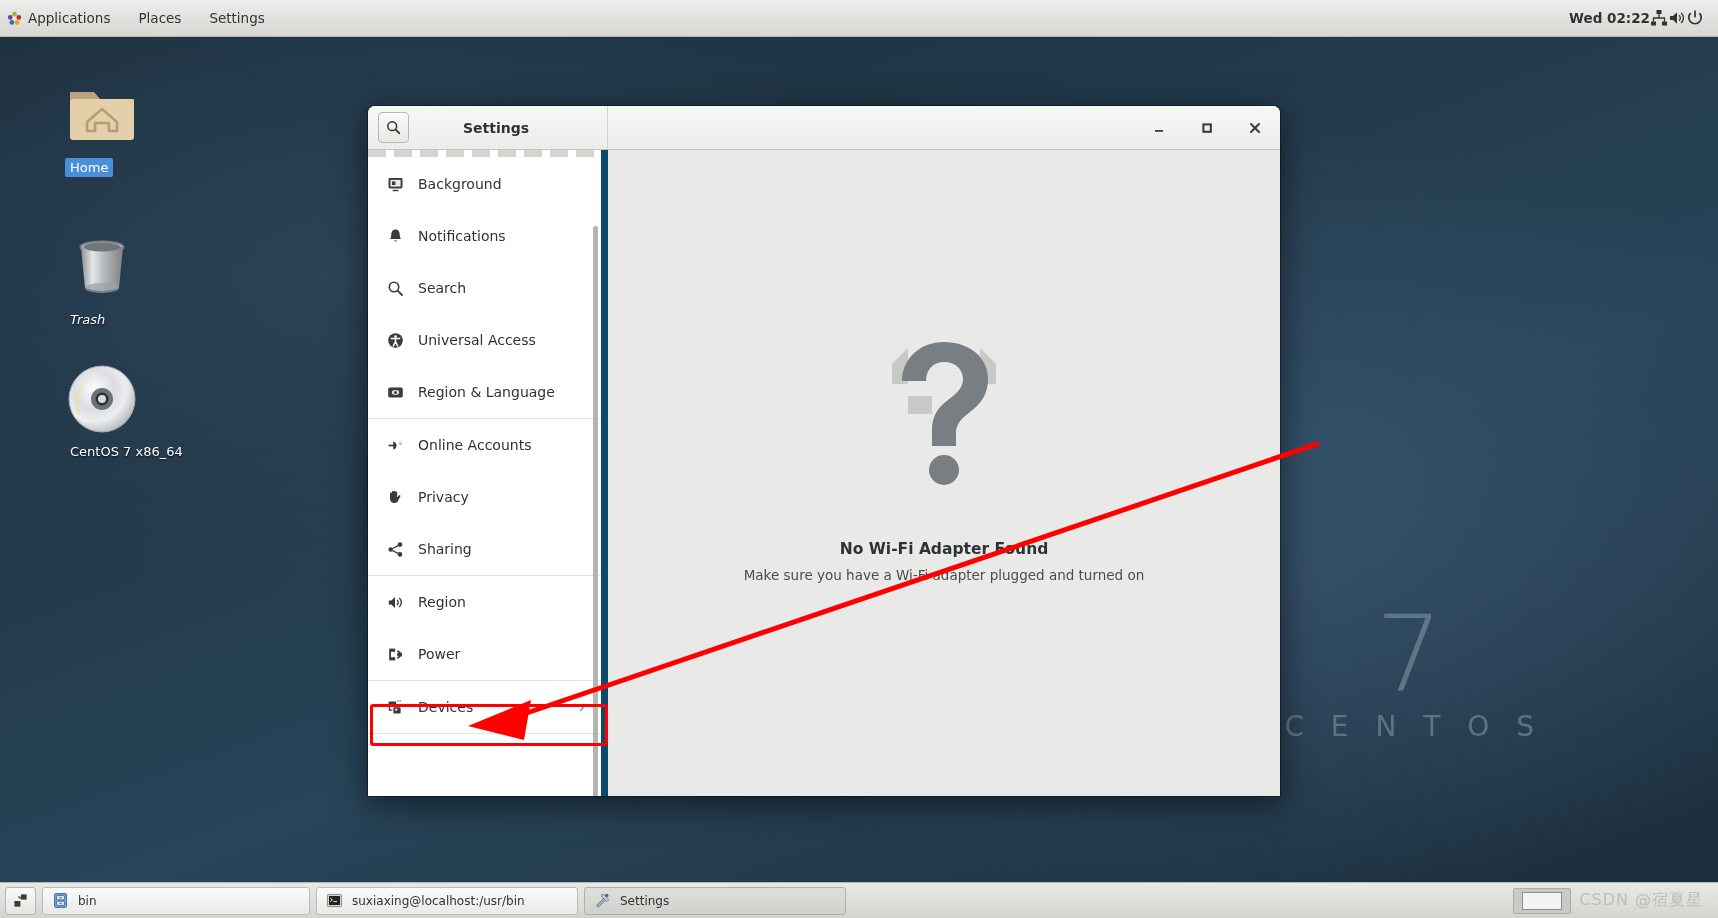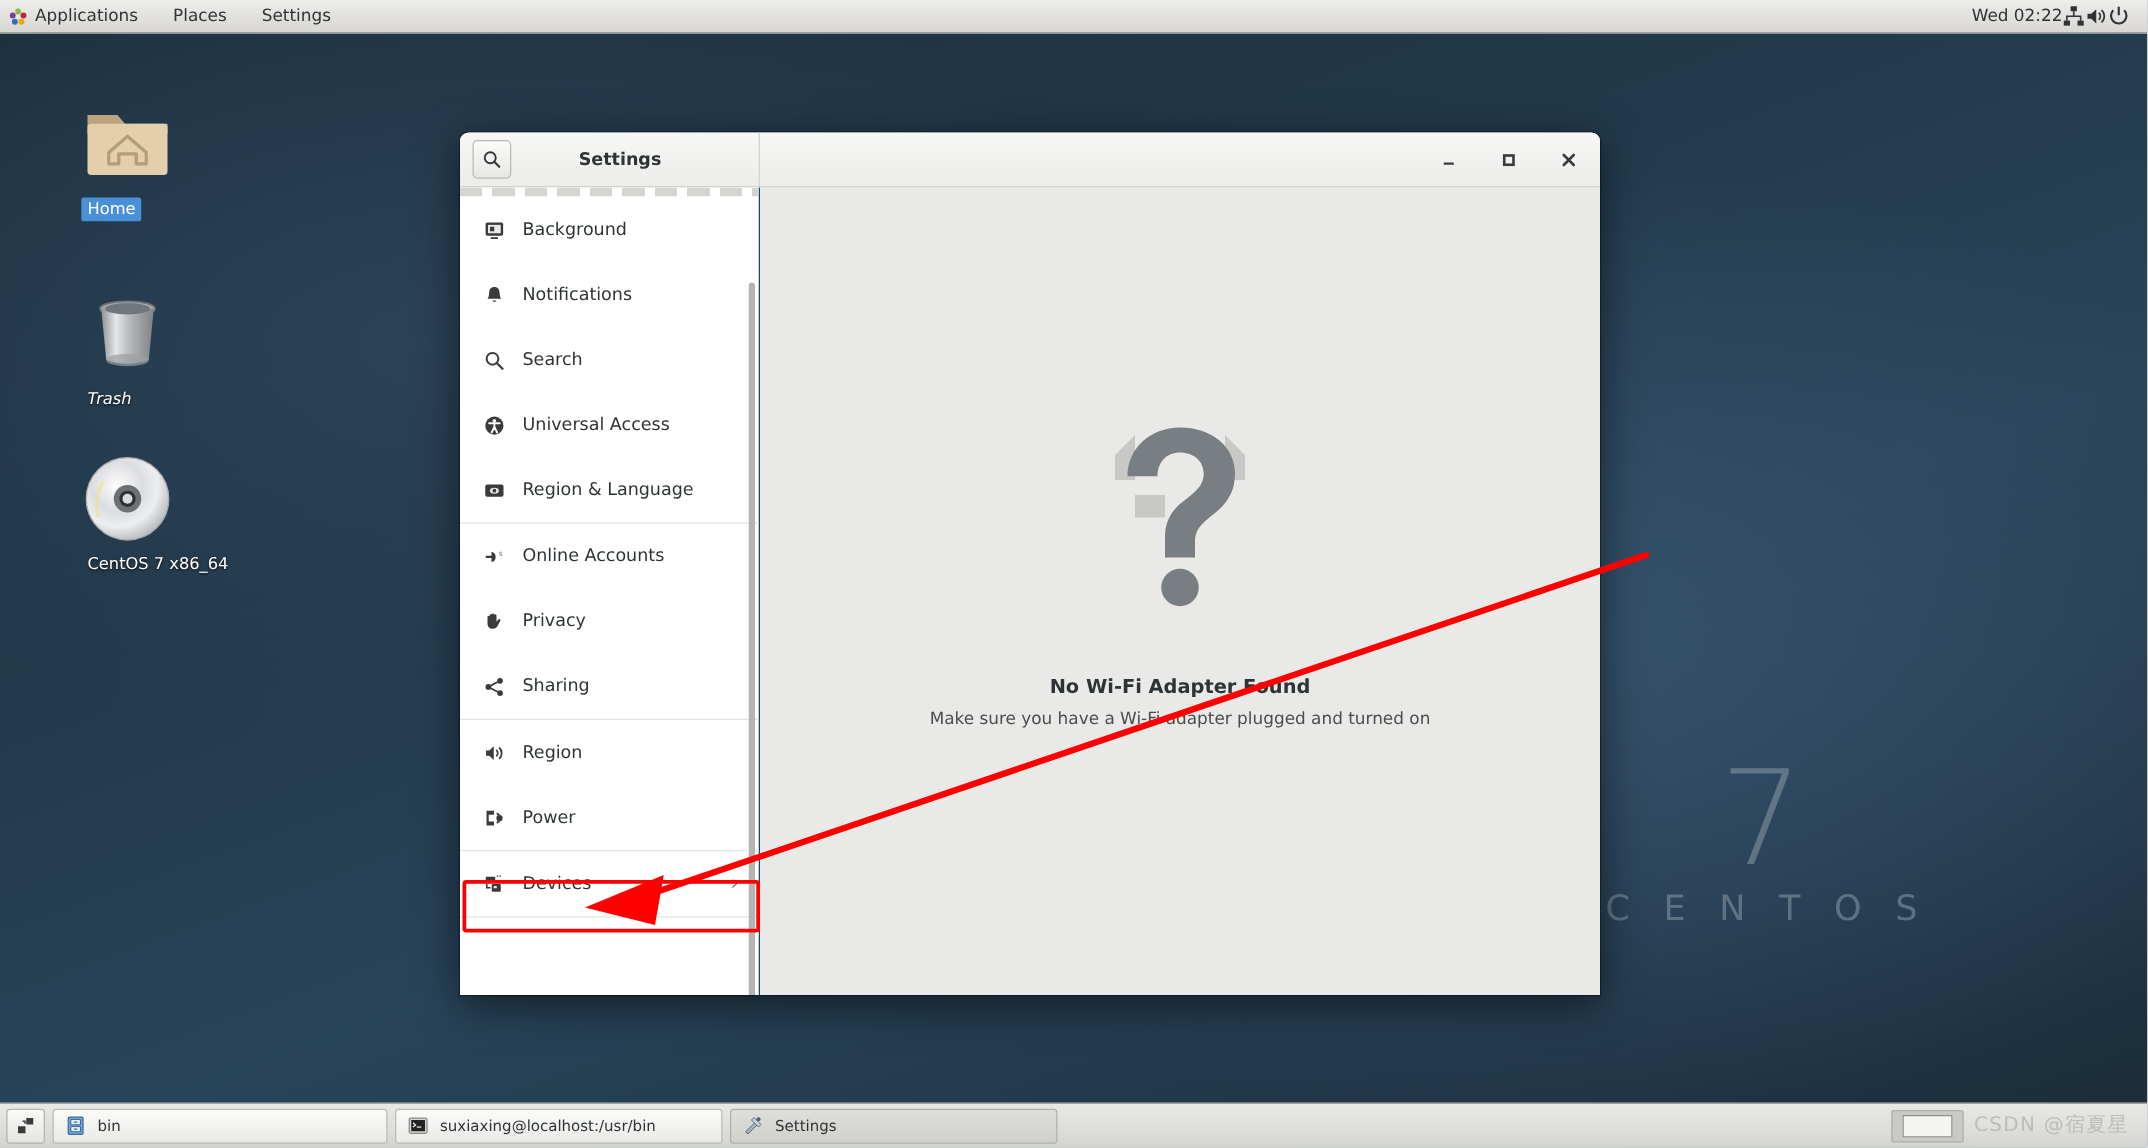--- a/index.html
+++ b/index.html
@@ -15,34 +15,35 @@
     width: 1718px; height: 918px;
     background:
       radial-gradient(ellipse 1100px 620px at 72% 56%, #36516b 0%, rgba(54,81,107,0) 62%),
       radial-gradient(ellipse 900px 500px at 20% 30%, #2b4357 0%, rgba(43,67,87,0) 65%),
       linear-gradient(160deg, #1d2f3d 0%, #22394a 35%, #284459 60%, #1b2c39 100%);
   }
 
   
   #topbar {
     position: absolute; top: 0; left: 0;
-    width: 1718px; height: 27px;
+    width: 1718px; height: 37px;
     background: linear-gradient(to bottom, #eeeeec 0%, #e2e1de 50%, #d8d7d3 100%);
     border-bottom: 1px solid #b6b6b2;
     display: flex; align-items: center;
     font-size: 13.5px; color: #2e3436;
   }
   .tb-menu { padding: 0 14px; height: 27px; line-height: 27px; cursor: default; }
   .tb-menu.first { padding-left: 28px; position: relative; }
   #applications-icon {
     position: absolute; left: 7px; top: 6px; width: 15px; height: 15px;
   }
   #topbar-right {
     margin-left: auto; display: flex; align-items: center; 
     padding-right: 14px;
+    font-weight: bold;
   }
   #clock { font-size: 13.5px; color: #2e3436; }
   .tray-icon { width: 18px; height: 18px; display: block; }
 
   
   .desk-icon {
     position: absolute; width: 130px;
     display: flex; flex-direction: column; align-items: flex-start;
     text-align: center;
   }
@@ -109,21 +110,21 @@
     width: 26px; height: 26px; display: flex; align-items: center;
     justify-content: center; cursor: pointer; color: #3c3c3c;
   }
 
   #window-body { flex: 1; display: flex; min-height: 0; }
 
   
   #sidebar {
     width: 240px; flex: 0 0 240px;
     background: #ffffff;
-    border-right: 1px solid #0c4a6e;
+    border-right: 7px solid #0c4a6e;
     position: relative; overflow: hidden;
   }
   #sidebar-top-fade {
     position: absolute; top: 0; left: 0; right: 0; height: 7px;
     background: repeating-linear-gradient(to right,#cfcfcb 0 18px, transparent 18px 26px);
     opacity: .9; z-index: 4;
   }
   #sidebar-list { padding-top: 8px; }
   .nav-item {
     height: 52px; display: flex; align-items: center;

